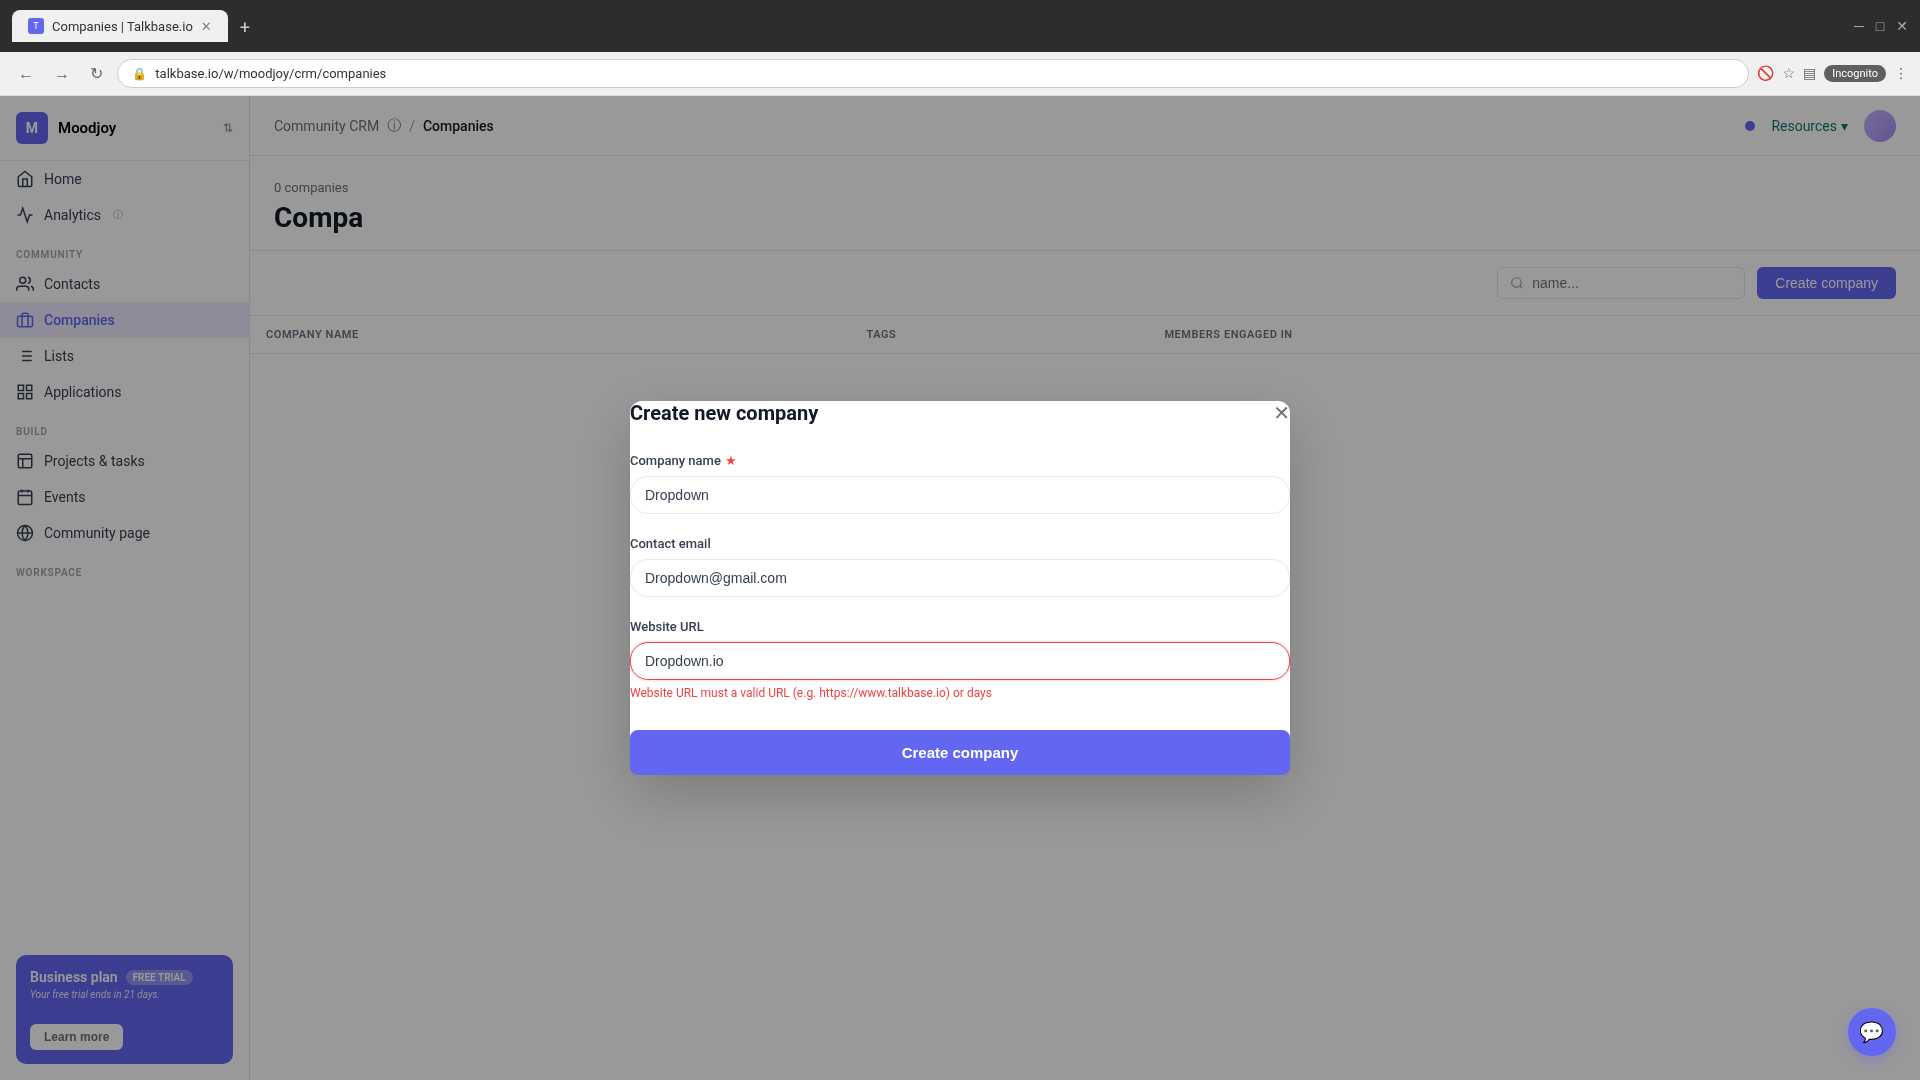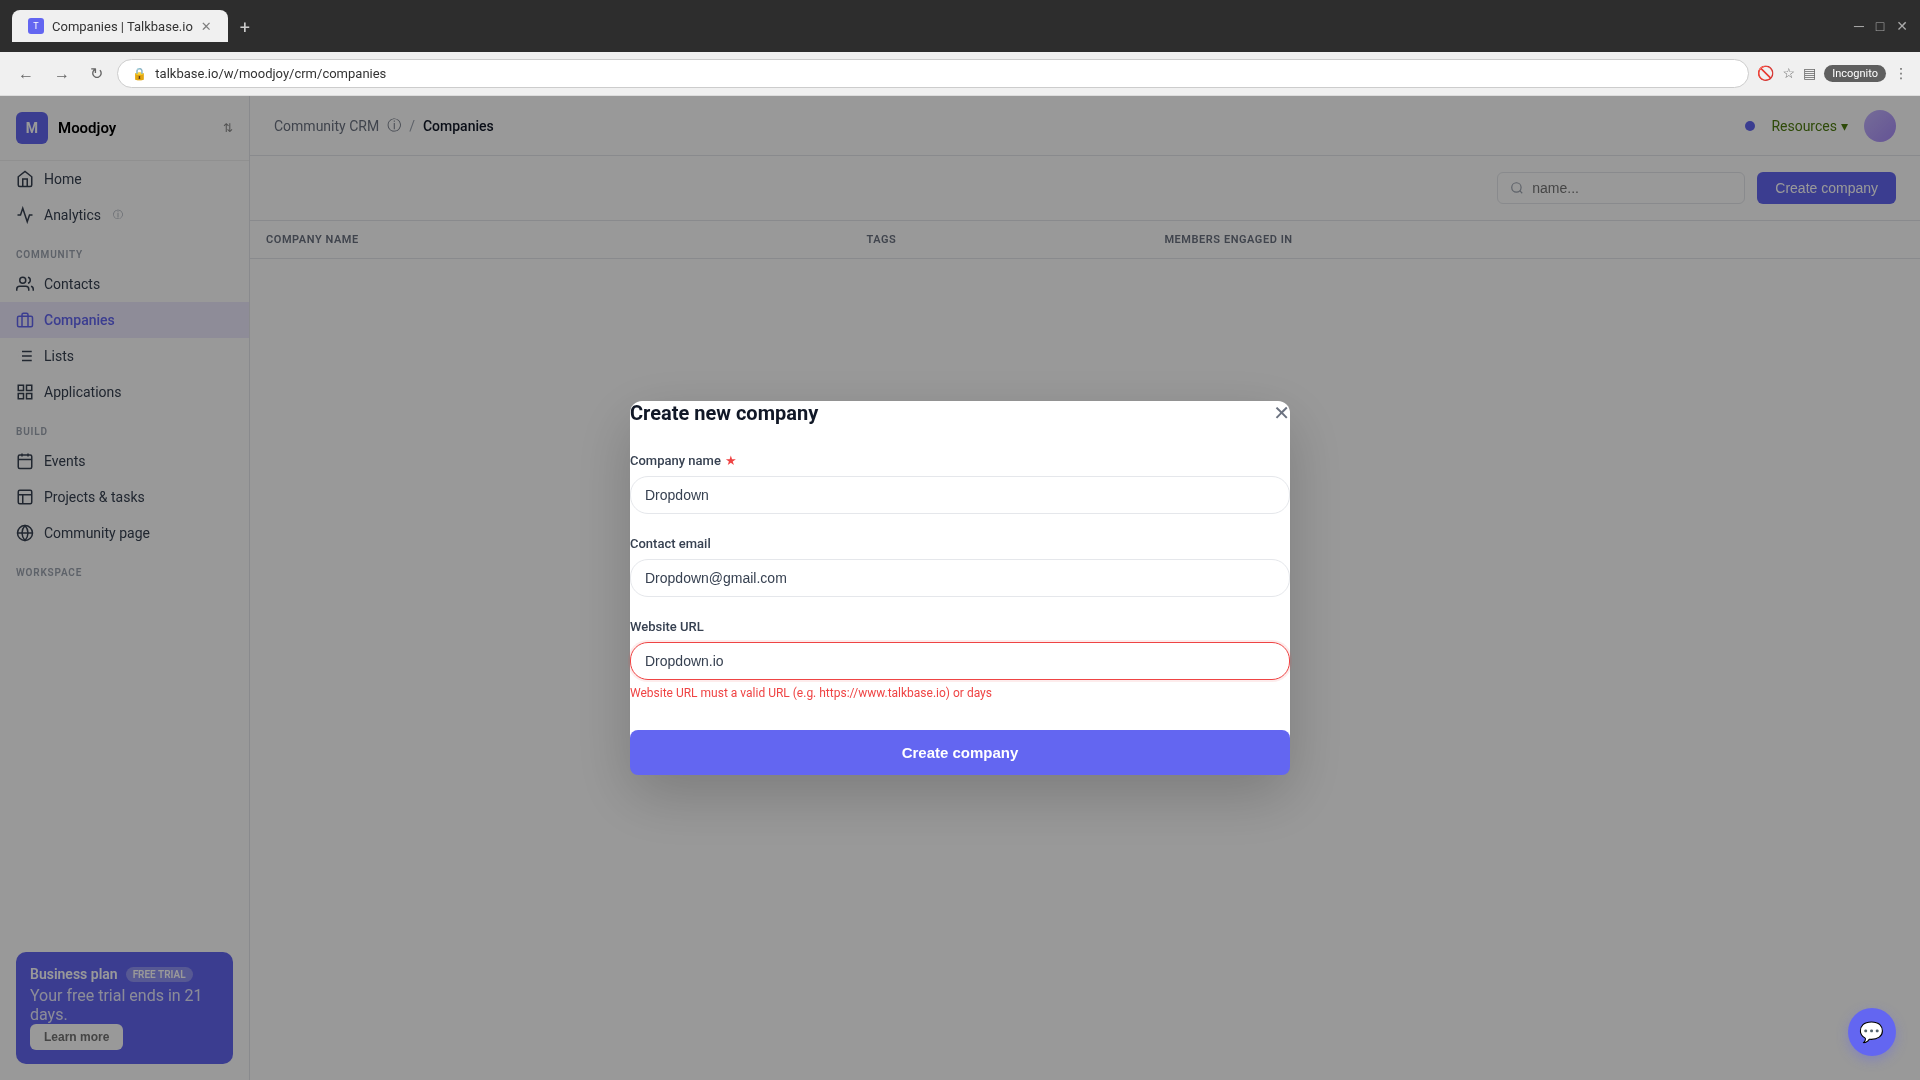--- a/index.html
+++ b/index.html
@@ -38,33 +38,33 @@
     .sidebar-section-label { font-size: 10px; font-weight: 600; color: #9ca3af; text-transform: uppercase; padding: 16px 16px 6px; letter-spacing: 0.08em; }
     .sidebar-item { display: flex; align-items: center; gap: 10px; padding: 9px 16px; cursor: pointer; color: #374151; font-size: 14px; border-radius: 0; transition: background 0.1s; }
     .sidebar-item.active { background: #ede9fe; color: #6366f1; font-weight: 500; }
     .sidebar-item .item-icon { width: 18px; height: 18px; flex-shrink: 0; color: inherit; }
     .sidebar-item .info-icon { font-size: 10px; color: #9ca3af; margin-left: 2px; }
     .sidebar-bottom { margin-top: auto; padding: 16px; }
     .business-plan-card { background: #6366f1; border-radius: 10px; padding: 14px; color: white; }
     .bp-header { display: flex; align-items: center; gap: 8px; margin-bottom: 4px; }
     .bp-title { font-weight: 600; font-size: 14px; }
     .bp-badge { background: rgba(255,255,255,0.3); font-size: 10px; padding: 2px 7px; border-radius: 8px; font-weight: 600; }
-    .bp-subtitle { font-size: 16px; opacity: 0.85; margin-bottom: 0; }
+    .bp-subtitle { font-size: 10px; opacity: 0.85; margin-bottom: 24px; font-style: italic; }
     .bp-btn { background: white; color: #737373; border: none; padding: 6px 14px; border-radius: 6px; font-size: 12px; font-weight: 600; cursor: pointer; }
 
     
     .main-content { flex: 1; display: flex; flex-direction: column; background: #f9fafb; overflow: hidden; }
     .top-bar { background: white; border-bottom: 1px solid #e5e7eb; padding: 0 24px; height: 60px; display: flex; align-items: center; justify-content: space-between; }
     .breadcrumb { display: flex; align-items: center; gap: 8px; font-size: 14px; color: #6b7280; }
     .breadcrumb-link { cursor: pointer; }
     .breadcrumb-sep { color: #9ca3af; }
     .breadcrumb-current { color: #111827; font-weight: 500; }
     .topbar-right { display: flex; align-items: center; gap: 16px; }
     .dot-indicator { width: 10px; height: 10px; background: #6366f1; border-radius: 50%; }
-    .resources-btn { display: flex; align-items: center; gap: 4px; font-size: 14px; color: #4d7c0f; cursor: pointer; }
+    .resources-btn { display: flex; align-items: center; gap: 4px; font-size: 14px; color: #0f766e; cursor: pointer; }
     .avatar { width: 32px; height: 32px; border-radius: 50%; background: #c4b5fd; overflow: hidden; cursor: pointer; }
 
     .page-header { padding: 24px 24px 16px; background: white; border-bottom: 1px solid #e5e7eb; }
     .companies-count { font-size: 13px; color: #6b7280; margin-bottom: 6px; }
     .page-title { font-size: 28px; font-weight: 700; color: #111827; }
 
     .table-toolbar { padding: 16px 24px; display: flex; align-items: center; justify-content: flex-end; gap: 12px; background: white; border-bottom: 1px solid #e5e7eb; }
     .search-box { display: flex; align-items: center; gap: 8px; border: 1px solid #e5e7eb; border-radius: 6px; padding: 7px 12px; background: white; }
     .search-input { border: none; outline: none; font-size: 14px; color: #ef4444; width: 200px; }
     .create-company-btn-header { background: #6366f1; color: white; border: none; padding: 8px 18px; border-radius: 6px; font-size: 14px; font-weight: 500; cursor: pointer; }
@@ -190,34 +190,34 @@
           <rect x="14" y="14" width="7" height="7"></rect>
           <rect x="3" y="14" width="7" height="7"></rect>
         </svg>
       <span>Applications</span>
     </div>
 
     <div class="sidebar-section-label">BUILD</div>
 
     <div class="sidebar-item">
       <svg class="item-icon" viewBox="0 0 24 24" fill="none" stroke="currentColor" stroke-width="2">
+          <rect x="3" y="3" width="18" height="18" rx="2"></rect>
+          <line x1="3" y1="9" x2="21" y2="9"></line>
+          <line x1="9" y1="21" x2="9" y2="9"></line>
+        </svg>
+      <span>Projects &amp; tasks</span>
+    </div>
+    <div class="sidebar-item">
+      <svg class="item-icon" viewBox="0 0 24 24" fill="none" stroke="currentColor" stroke-width="2">
           <rect x="3" y="4" width="18" height="18" rx="2" ry="2"></rect>
           <line x1="16" y1="2" x2="16" y2="6"></line>
           <line x1="8" y1="2" x2="8" y2="6"></line>
           <line x1="3" y1="10" x2="21" y2="10"></line>
         </svg>
       <span>Events</span>
-    </div>
-    <div class="sidebar-item">
-      <svg class="item-icon" viewBox="0 0 24 24" fill="none" stroke="currentColor" stroke-width="2">
-          <rect x="3" y="3" width="18" height="18" rx="2"></rect>
-          <line x1="3" y1="9" x2="21" y2="9"></line>
-          <line x1="9" y1="21" x2="9" y2="9"></line>
-        </svg>
-      <span>Projects &amp; tasks</span>
     </div>
     <div class="sidebar-item">
       <svg class="item-icon" viewBox="0 0 24 24" fill="none" stroke="currentColor" stroke-width="2">
           <circle cx="12" cy="12" r="10"></circle>
           <line x1="2" y1="12" x2="22" y2="12"></line>
           <path d="M12 2a15.3 15.3 0 014 10 15.3 15.3 0 01-4 10 15.3 15.3 0 01-4-10 15.3 15.3 0 014-10z"></path>
         </svg>
       <span>Community page</span>
     </div>
 
@@ -248,20 +248,24 @@
       <div class="topbar-right">
         <div class="dot-indicator"></div>
         <div class="resources-btn">
           <span>Resources</span>
           <span>▾</span>
         </div>
         <div class="avatar" style="background: linear-gradient(135deg, #c4b5fd, #a78bfa);"></div>
       </div>
     </div>
 
+    <div class="page-header">
+      <div class="companies-count">0 companies</div>
+      <div class="page-title">Compa</div>
+    </div>
 
     <div class="table-toolbar">
       <div class="search-box">
         <svg width="14" height="14" viewBox="0 0 24 24" fill="none" stroke="#9ca3af" stroke-width="2">
             <circle cx="11" cy="11" r="8"></circle>
             <line x1="21" y1="21" x2="16.65" y2="16.65"></line>
           </svg>
         <input class="search-input" type="text" placeholder="name..." style="">
       </div>
       <button class="create-company-btn-header">Create company</button>

